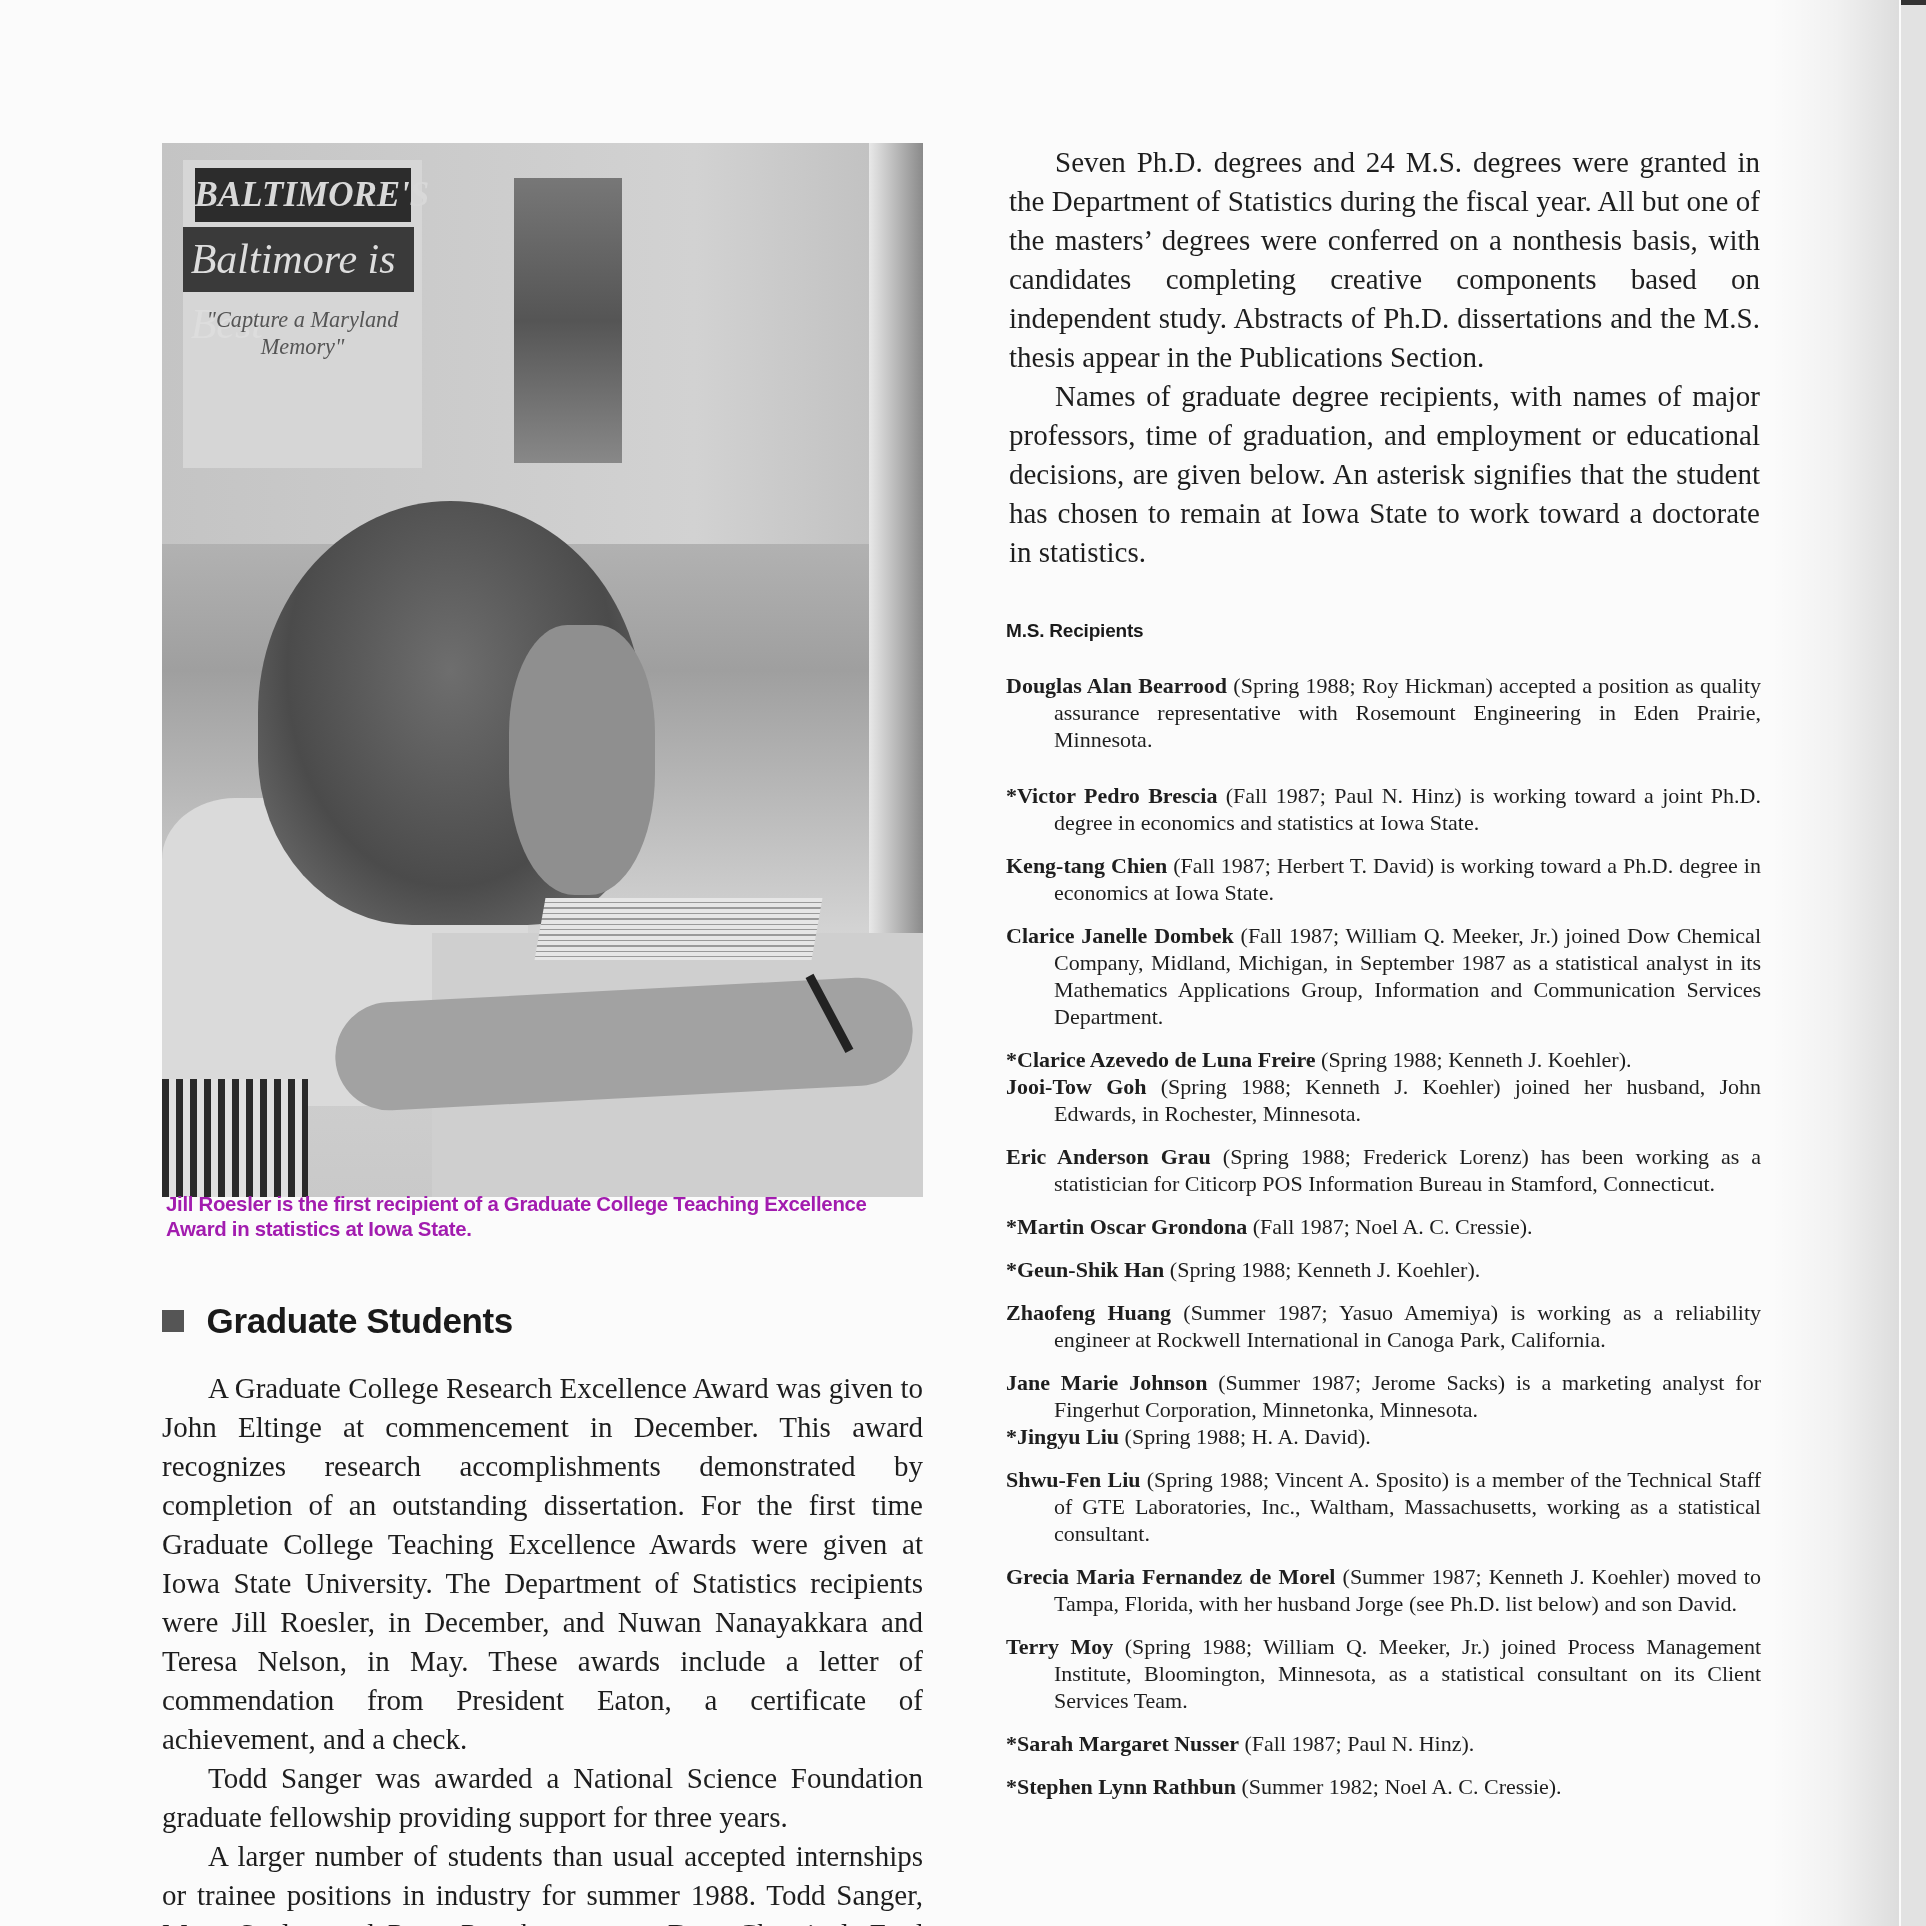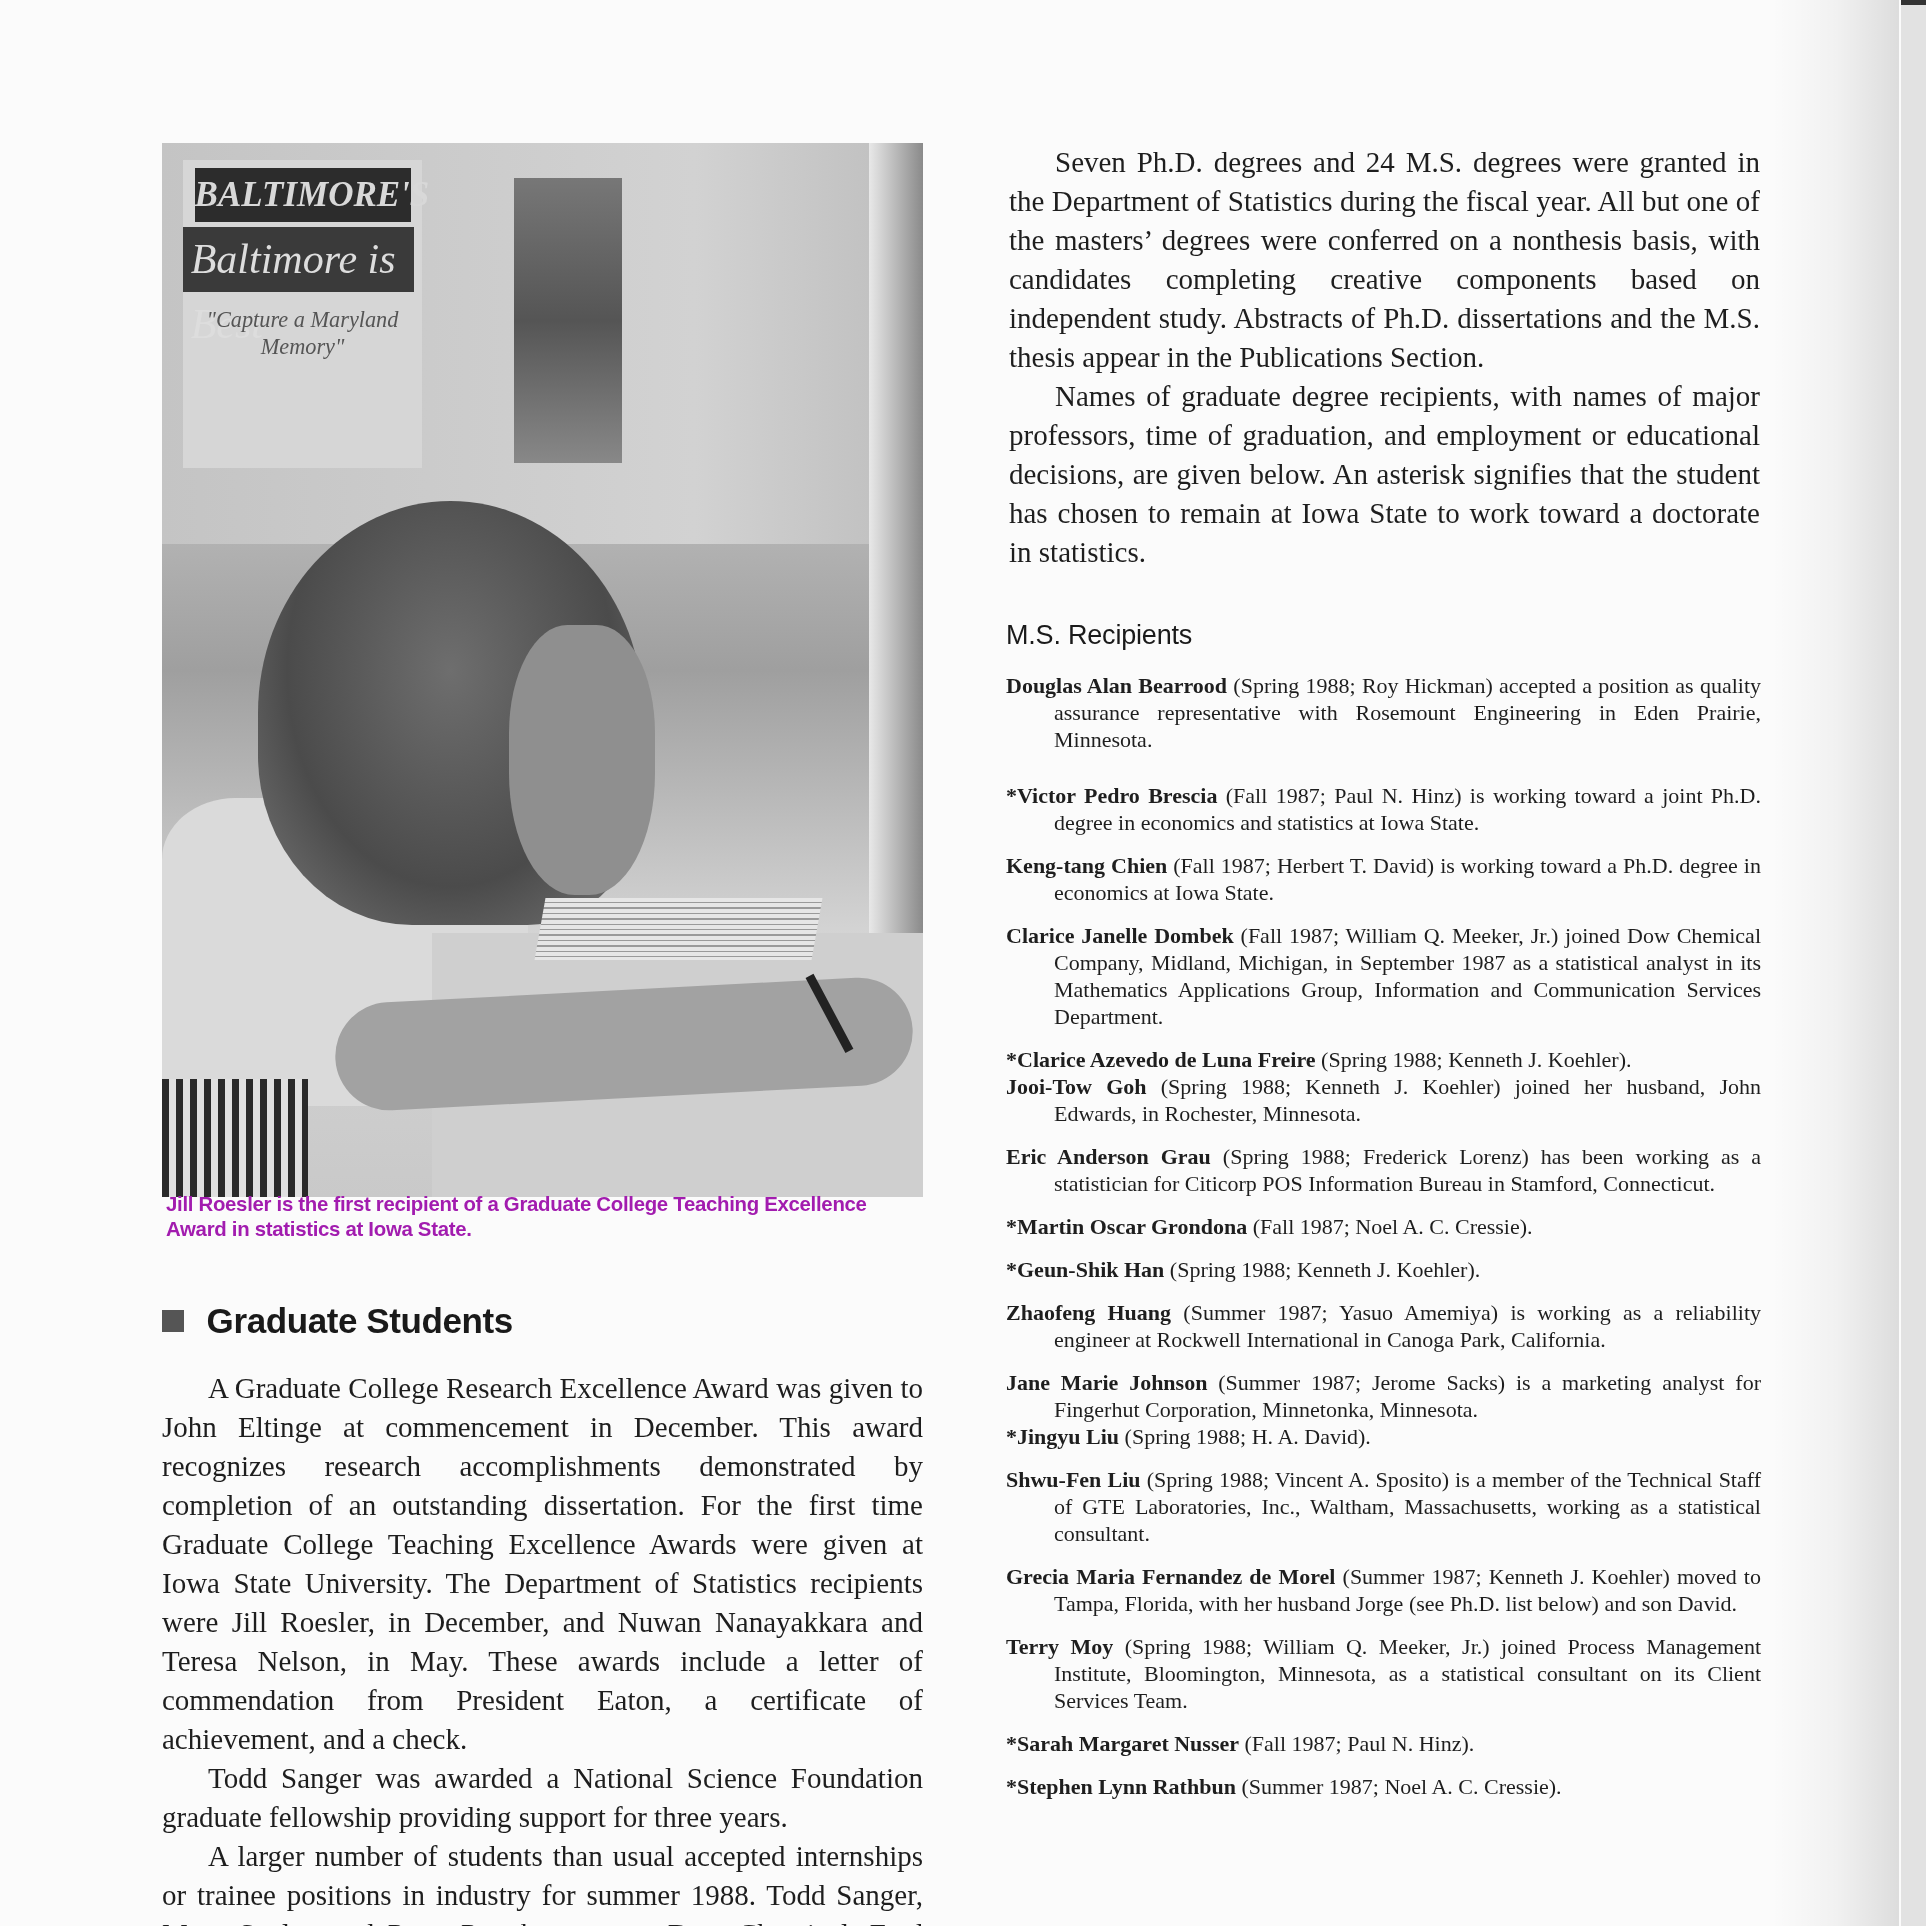--- a/index.html
+++ b/index.html
@@ -56,22 +56,22 @@
       position: absolute; left: 162px; top: 1369px; width: 761px;
       font-size: 29px; line-height: 39px; text-align: justify; hyphens: auto;
     }
     .right-body {
       position: absolute; left: 1009px; top: 143px; width: 751px;
       font-size: 29px; line-height: 39px; text-align: justify; hyphens: auto;
     }
     .para { margin: 0; text-indent: 46px; }
     .subheading {
       position: absolute; left: 1006px; top: 620px;
-      font-family: "Liberation Sans", "DejaVu Sans", sans-serif; font-weight: normal;
-      font-size: 27px; color: #1a1a1a; letter-spacing: -0.2px;
+      font-family: "Liberation Sans", "DejaVu Sans", sans-serif; font-weight: bold;
+      font-size: 19px; color: #1a1a1a; letter-spacing: -0.2px;
     }
     .recipients { position: absolute; left: 1006px; top: 672px; width: 755px; }
     .recipient {
       font-size: 22px; line-height: 27px; text-align: justify;
       padding-left: 48px; text-indent: -48px; margin: 0;
     }
     .recipient .name { font-weight: bold; }
   </style>
 </head>
 <body>
@@ -162,16 +162,16 @@
   <p class="recipient" style="margin-bottom:16px">
     <span class="name">Grecia Maria Fernandez de Morel</span><span> (Summer 1987; Kenneth J. Koehler) moved to Tampa, Florida, with her husband Jorge (see Ph.D. list below) and son David.</span>
   </p>
   <p class="recipient" style="margin-bottom:16px">
     <span class="name">Terry Moy</span><span> (Spring 1988; William Q. Meeker, Jr.) joined Process Management Institute, Bloomington, Minnesota, as a statistical consultant on its Client Services Team.</span>
   </p>
   <p class="recipient" style="margin-bottom:16px">
     <span class="name">*Sarah Margaret Nusser</span><span> (Fall 1987; Paul N. Hinz).</span>
   </p>
   <p class="recipient">
-    <span class="name">*Stephen Lynn Rathbun</span><span> (Summer 1987; Noel A. C. Cressie).</span>
+    <span class="name">*Stephen Lynn Rathbun</span><span> (Summer 1982; Noel A. C. Cressie).</span>
   </p>
 </div>
 
 
 </body></html>

